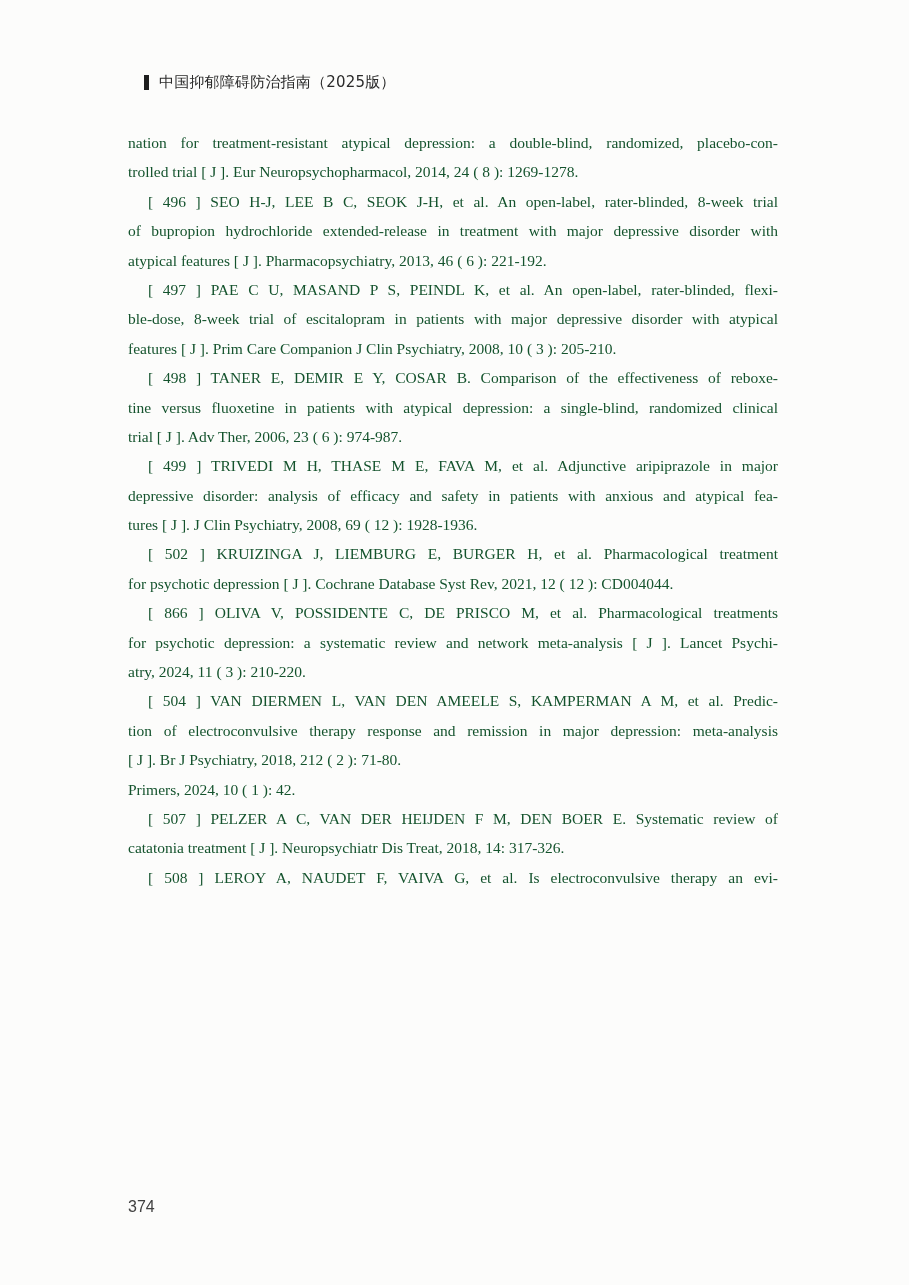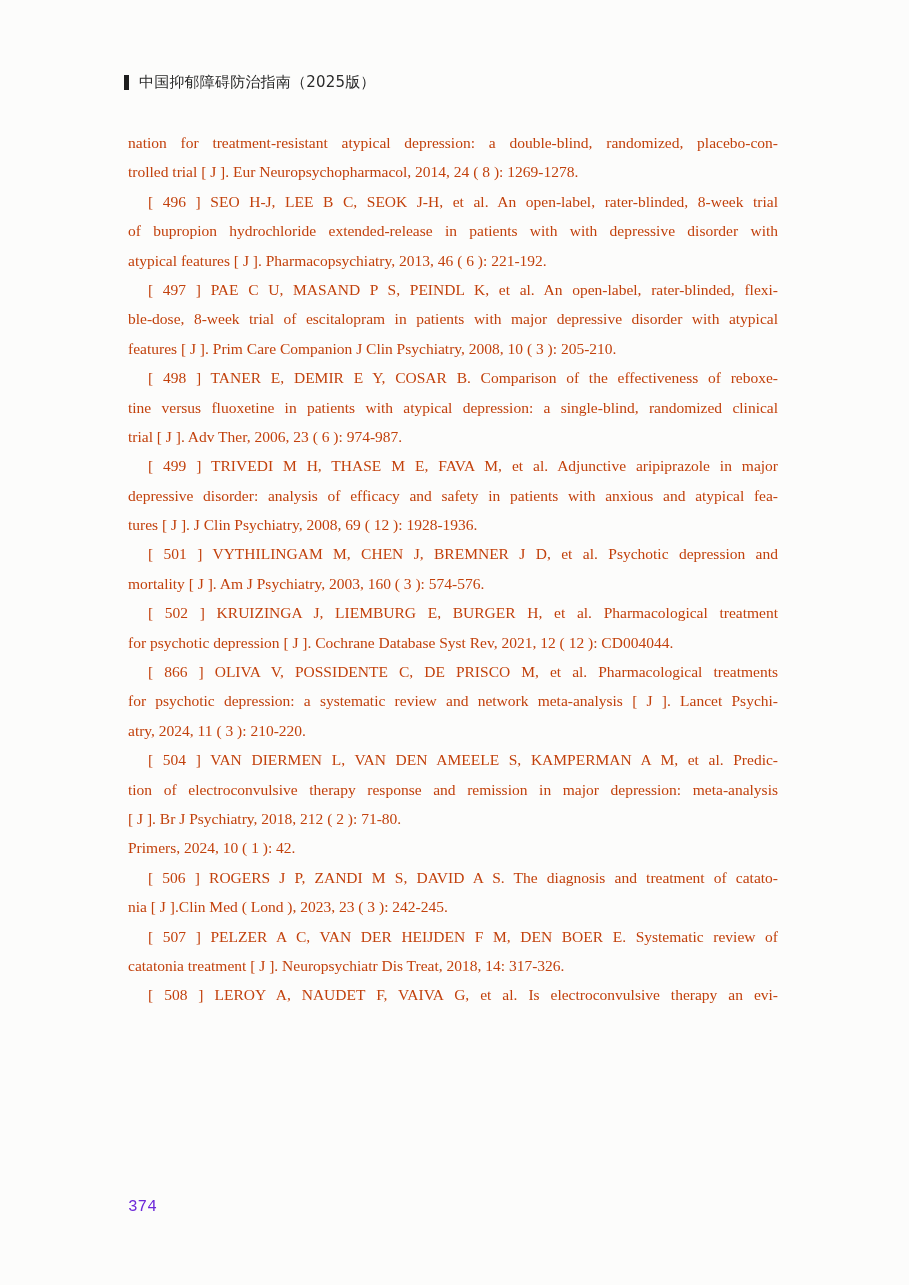--- a/index.html
+++ b/index.html
@@ -17,21 +17,21 @@
     .page {
       position: absolute;
       left: 0;
       top: 0;
       width: 909px;
       height: 1285px;
       background: #fcfcfb;
     }
     .running-head {
       position: absolute;
-      left: 124px;
+      left: 144px;
       top: 71px;
       height: 22px;
       display: flex;
       align-items: center;
       font-family: "DejaVu Sans", sans-serif;
       font-size: 15px;
       color: #2a2a2a;
       letter-spacing: 0.2px;
     }
     .head-bar {
@@ -41,107 +41,99 @@
       background: #1e1e1e;
       margin-right: 10px;
     }
     .refs {
       position: absolute;
       left: 128px;
       top: 128px;
       width: 650px;
       font-family: "Liberation Serif", serif;
       font-size: 15.5px;
-      color: #c2410c;
+      color: #14532d;
     }
     .line {
       height: 29.4px;
       line-height: 29.4px;
       white-space: nowrap;
       text-align: justify;
       text-align-last: justify;
       width: 650px;
     }
     .line.last {
       text-align-last: left;
     }
     .line.first {
       padding-left: 20px;
       width: 630px;
     }
     .page-number {
       position: absolute;
       left: 128px;
       top: 1198px;
-      font-family: Liberation Mono, monospace;
+      font-family: Liberation Sans, sans-serif;
       font-size: 16px;
-      color: #6d28d9;
+      color: #404040;
       text-align: center;
     }
   </style>
 </head>
 <body>
 
 <div class="page">
   <div class="running-head">
     <span class="head-bar"></span>
     <span>中国抑郁障碍防治指南（2025版）</span>
   </div>
 
   <div class="refs" id="refs">
       <div>
         <div class="line">nation for treatment-resistant atypical depression: a double-blind, randomized, placebo-con-</div>
         <div class="line last">trolled trial [ J ]. Eur Neuropsychopharmacol, 2014, 24 ( 8 ): 1269-1278.</div>
       </div>
       <div>
         <div class="line first">[ 496 ] SEO H-J, LEE B C, SEOK J-H, et al. An open-label, rater-blinded, 8-week trial</div>
-        <div class="line">of bupropion hydrochloride extended-release in patients with with depressive disorder with</div>
+        <div class="line">of bupropion hydrochloride extended-release in treatment with major depressive disorder with</div>
         <div class="line last">atypical features [ J ]. Pharmacopsychiatry, 2013, 46 ( 6 ): 221-192.</div>
       </div>
       <div>
         <div class="line first">[ 497 ] PAE C U, MASAND P S, PEINDL K, et al. An open-label, rater-blinded, flexi-</div>
         <div class="line">ble-dose, 8-week trial of escitalopram in patients with major depressive disorder with atypical</div>
         <div class="line last">features [ J ]. Prim Care Companion J Clin Psychiatry, 2008, 10 ( 3 ): 205-210.</div>
       </div>
       <div>
         <div class="line first">[ 498 ] TANER E, DEMIR E Y, COSAR B. Comparison of the effectiveness of reboxe-</div>
         <div class="line">tine versus fluoxetine in patients with atypical depression: a single-blind, randomized clinical</div>
         <div class="line last">trial [ J ]. Adv Ther, 2006, 23 ( 6 ): 974-987.</div>
       </div>
       <div>
         <div class="line first">[ 499 ] TRIVEDI M H, THASE M E, FAVA M, et al. Adjunctive aripiprazole in major</div>
         <div class="line">depressive disorder: analysis of efficacy and safety in patients with anxious and atypical fea-</div>
         <div class="line last">tures [ J ]. J Clin Psychiatry, 2008, 69 ( 12 ): 1928-1936.</div>
-      </div>
-      <div>
-        <div class="line first">[ 501 ] VYTHILINGAM M, CHEN J, BREMNER J D, et al. Psychotic depression and</div>
-        <div class="line last">mortality [ J ]. Am J Psychiatry, 2003, 160 ( 3 ): 574-576.</div>
       </div>
       <div>
         <div class="line first">[ 502 ] KRUIZINGA J, LIEMBURG E, BURGER H, et al. Pharmacological treatment</div>
         <div class="line last">for psychotic depression [ J ]. Cochrane Database Syst Rev, 2021, 12 ( 12 ): CD004044.</div>
       </div>
       <div>
         <div class="line first">[ 866 ] OLIVA V, POSSIDENTE C, DE PRISCO M, et al. Pharmacological treatments</div>
         <div class="line">for psychotic depression: a systematic review and network meta-analysis [ J ]. Lancet Psychi-</div>
         <div class="line last">atry, 2024, 11 ( 3 ): 210-220.</div>
       </div>
       <div>
         <div class="line first">[ 504 ] VAN DIERMEN L, VAN DEN AMEELE S, KAMPERMAN A M, et al. Predic-</div>
         <div class="line">tion of electroconvulsive therapy response and remission in major depression: meta-analysis</div>
         <div class="line last">[ J ]. Br J Psychiatry, 2018, 212 ( 2 ): 71-80.</div>
       </div>
       <div>
         <div class="line last">Primers, 2024, 10 ( 1 ): 42.</div>
       </div>
       <div>
-        <div class="line first">[ 506 ] ROGERS J P, ZANDI M S, DAVID A S. The diagnosis and treatment of catato-</div>
-        <div class="line last">nia [ J ].Clin Med ( Lond ), 2023, 23 ( 3 ): 242-245.</div>
-      </div>
-      <div>
         <div class="line first">[ 507 ] PELZER A C, VAN DER HEIJDEN F M, DEN BOER E. Systematic review of</div>
         <div class="line last">catatonia treatment [ J ]. Neuropsychiatr Dis Treat, 2018, 14: 317-326.</div>
       </div>
       <div>
         <div class="line first">[ 508 ] LEROY A, NAUDET F, VAIVA G, et al. Is electroconvulsive therapy an evi-</div>
       </div>
     </div>
 
   <div class="page-number">374</div>
 </div>

